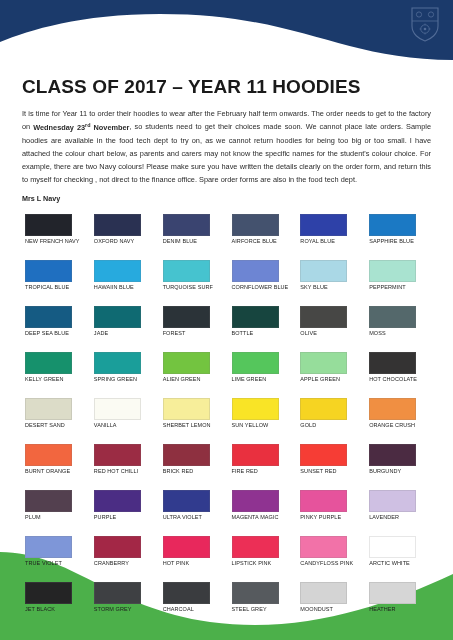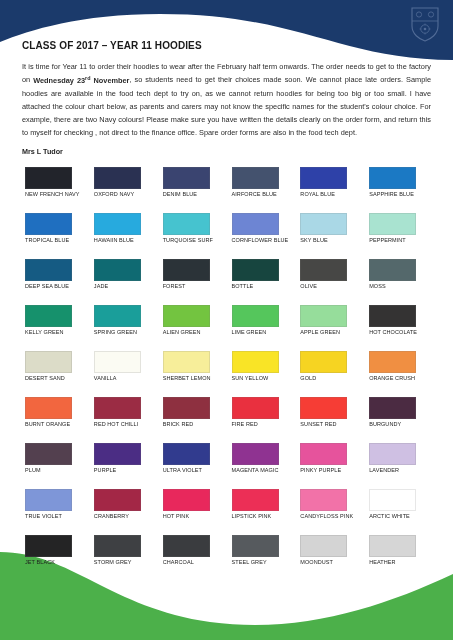--- a/index.html
+++ b/index.html
@@ -57,22 +57,22 @@
   
   #content {
     position: absolute;
     top: 0; left: 0;
     width: 453px;
     z-index: 2;
     padding: 0 22px;
   }
 
   #page-title {
-    margin-top: 40px;
-    font-size: 10px;
+    margin-top: 76px;
+    font-size: 19px;
     font-weight: bold;
     letter-spacing: 0.1px;
     color: #1a1a1a;
   }
 
   #letter-body {
     margin-top: 9px;
     font-size: 7.35px;
     line-height: 1.78;
     color: #2b2b2b;
@@ -143,21 +143,21 @@
   <svg id="footer-wave" viewBox="0 0 453 110" preserveAspectRatio="none">
     <path id="footer-wave-path" d="M0,22 C70,22 110,78 210,92 C300,104 380,78 453,44 L453,110 L0,110 Z" fill="#4cb04a"></path>
   </svg>
 
   <div id="content">
 
     <h1 id="page-title">CLASS OF 2017 – YEAR 11 HOODIES</h1>
 
     <p id="letter-body"><span>It is time for Year 11 to order their hoodies to wear after the February half term onwards. The order needs to get to the factory on </span><span class="b"><span>Wednesday 23</span><sup>rd</sup><span> November</span></span><span>, so students need to get their choices made soon. We cannot place late orders. Sample hoodies are available in the food tech dept to try on, as we cannot return hoodies for being too big or too small. I have attached the colour chart below, as parents and carers may not know the specific names for the student's colour choice. For example, there are two Navy colours! Please make sure you have written the details clearly on the order form, and return this to myself for checking , not direct to the finance office. Spare order forms are also in the food tech dept.</span></p>
 
-    <p id="signature">Mrs L Tudor</p>
+    <p id="signature">Mrs L Navy</p>
 
     <div id="swatch-grid">
         <div class="swatch-cell">
           <div class="swatch-chip" style="background: rgb(34, 36, 43);"></div>
           <div class="swatch-label">NEW FRENCH NAVY</div>
         </div>
         <div class="swatch-cell">
           <div class="swatch-chip" style="background: rgb(42, 49, 82);"></div>
           <div class="swatch-label">OXFORD NAVY</div>
         </div>

